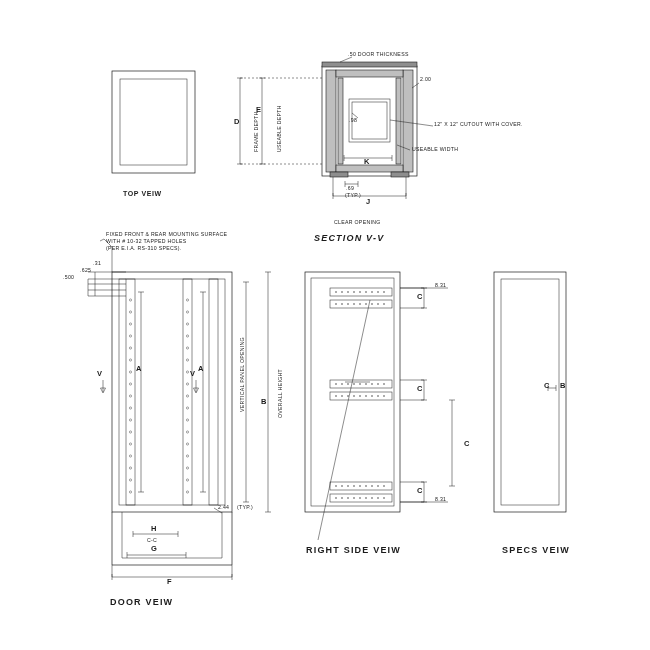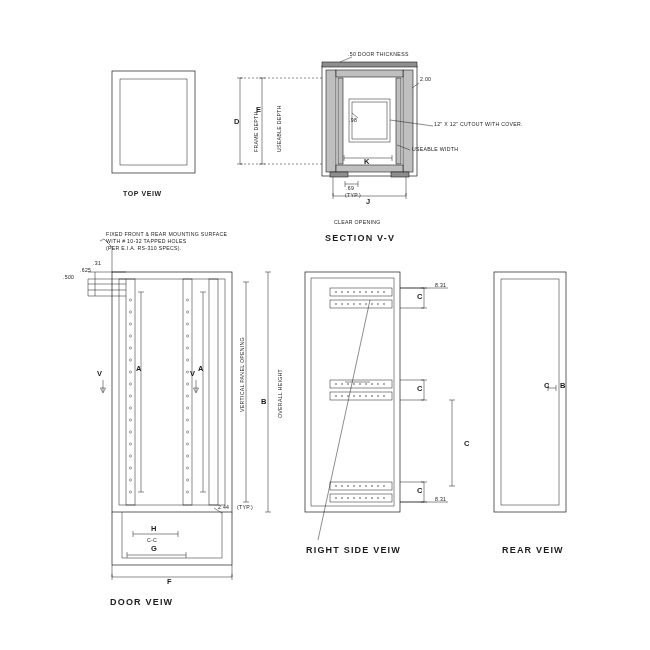--- a/index.html
+++ b/index.html
@@ -363,21 +363,21 @@
   <div class="lbl" style="left:349px; top:118px;">.98</div>
   <div class="lbl vert" style="left:254px; top:152px;">FRAME DEPTH</div>
   <div class="lbl vert" style="left:277px; top:152px;">USEABLE DEPTH</div>
   <div class="lbl dimletter" style="left:234px; top:118px;">D</div>
   <div class="lbl dimletter" style="left:256px; top:106px;">E</div>
   <div class="lbl dimletter" style="left:364px; top:158px;">K</div>
   <div class="lbl dimletter" style="left:366px; top:198px;">J</div>
   <div class="lbl" style="left:346px; top:186px;">.69</div>
   <div class="lbl" style="left:345px; top:193px;">(TYP.)</div>
   <div class="lbl" style="left:334px; top:220px;">CLEAR OPENING</div>
-  <div class="lbl big" style="left:325px; top:234px;">SECTION V-V</div>
+  <div class="lbl big" style="left:314px; top:234px;font-style:italic;">SECTION V-V</div>
 
   <div class="lbl" style="left:106px; top:232px;">FIXED FRONT &amp; REAR MOUNTING SURFACE</div>
   <div class="lbl" style="left:106px; top:239px;">WITH # 10-32 TAPPED HOLES</div>
   <div class="lbl" style="left:106px; top:246px;">(PER E.I.A. RS-310 SPECS).</div>
   <div class="lbl" style="left:93px; top:261px;">.31</div>
   <div class="lbl" style="left:80px; top:268px;">.625</div>
   <div class="lbl" style="left:63px; top:275px;">.500</div>
   <div class="lbl dimletter" style="left:136px; top:365px;">A</div>
   <div class="lbl dimletter" style="left:198px; top:365px;">A</div>
   <div class="lbl vert" style="left:240px; top:412px;">VERTICAL PANEL OPENING</div>
@@ -396,15 +396,15 @@
   <div class="lbl" style="left:435px; top:283px;">8.31</div>
   <div class="lbl" style="left:435px; top:497px;">8.31</div>
   <div class="lbl dimletter" style="left:417px; top:293px;">C</div>
   <div class="lbl dimletter" style="left:417px; top:385px;">C</div>
   <div class="lbl dimletter" style="left:417px; top:487px;">C</div>
   <div class="lbl dimletter" style="left:464px; top:440px;">C</div>
   <div class="lbl big" style="left:306px; top:546px;">RIGHT SIDE VEIW</div>
 
   <div class="lbl dimletter" style="left:544px; top:382px;">C</div>
   <div class="lbl dimletter" style="left:560px; top:382px;">B</div>
-  <div class="lbl big" style="left:502px; top:546px;">REAR VEIW</div>
+  <div class="lbl big" style="left:502px; top:546px;">SPECS VEIW</div>
 
 </div>
 
 </body></html>

